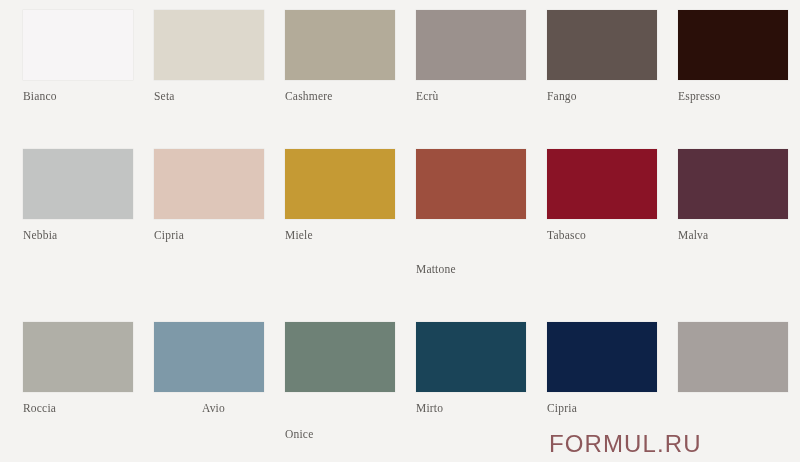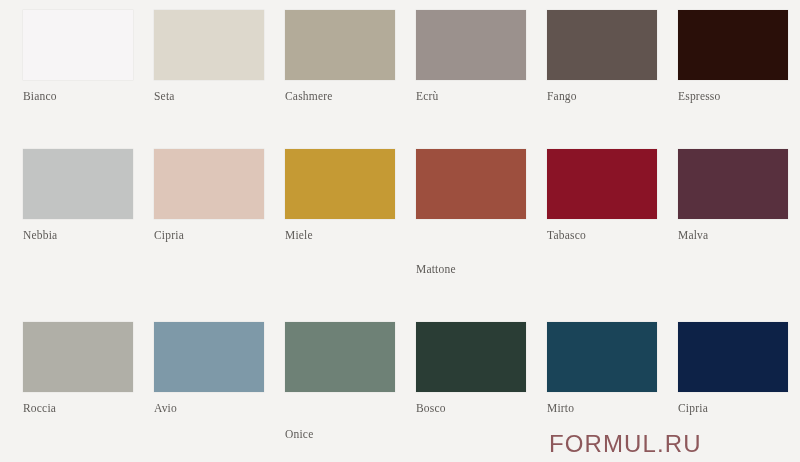--- a/index.html
+++ b/index.html
@@ -122,29 +122,25 @@
       <div class="swatch-cell">
         <span class="swatch-chip" style="background-color: rgb(88, 48, 62);"></span>
         <span class="swatch-label" style="color: rgb(93, 90, 87);">Malva</span>
       </div>
       <div class="swatch-cell">
         <span class="swatch-chip" style="background-color: rgb(176, 175, 167);"></span>
         <span class="swatch-label" style="color: rgb(93, 90, 87);">Roccia</span>
       </div>
       <div class="swatch-cell">
         <span class="swatch-chip" style="background-color: rgb(126, 153, 168);"></span>
-        <span class="swatch-label" style="color: rgb(93, 90, 87);">Avio</span>
+        <span class="swatch-label" style="color: rgb(93, 90, 87); margin-left: 48px;">Avio</span>
       </div>
       <div class="swatch-cell">
         <span class="swatch-chip" style="background-color: rgb(110, 129, 118);"></span>
         <span class="swatch-label" style="color: rgb(93, 90, 87); margin-top: 35px;">Onice</span>
-      </div>
-      <div class="swatch-cell">
-        <span class="swatch-chip" style="background-color: rgb(42, 61, 53);"></span>
-        <span class="swatch-label" style="color: rgb(93, 90, 87);">Bosco</span>
       </div>
       <div class="swatch-cell">
         <span class="swatch-chip" style="background-color: rgb(26, 68, 88);"></span>
         <span class="swatch-label" style="color: rgb(93, 90, 87);">Mirto</span>
       </div>
       <div class="swatch-cell">
         <span class="swatch-chip" style="background-color: rgb(13, 34, 71);"></span>
         <span class="swatch-label" style="color: rgb(93, 90, 87);">Cipria</span>
       </div>
       <div class="swatch-cell">

